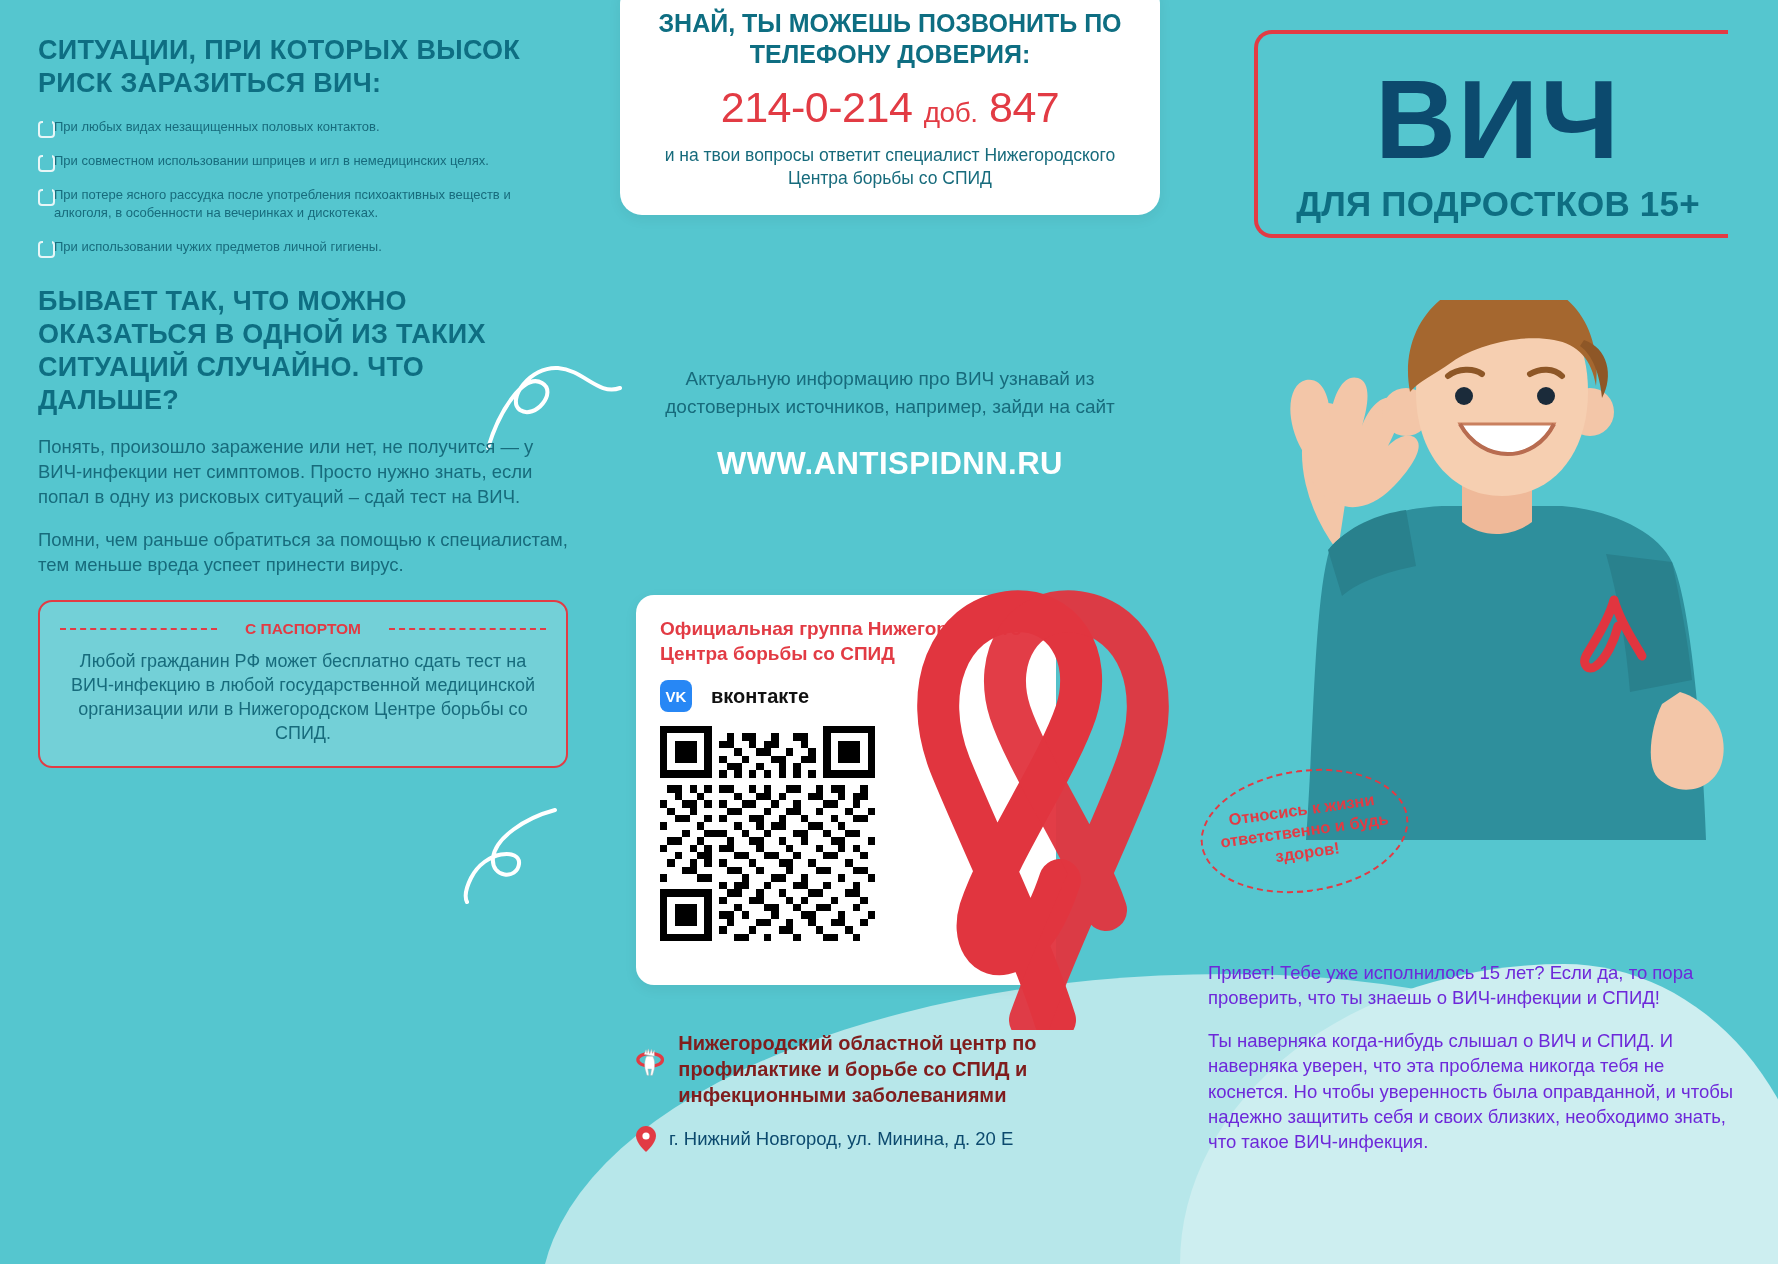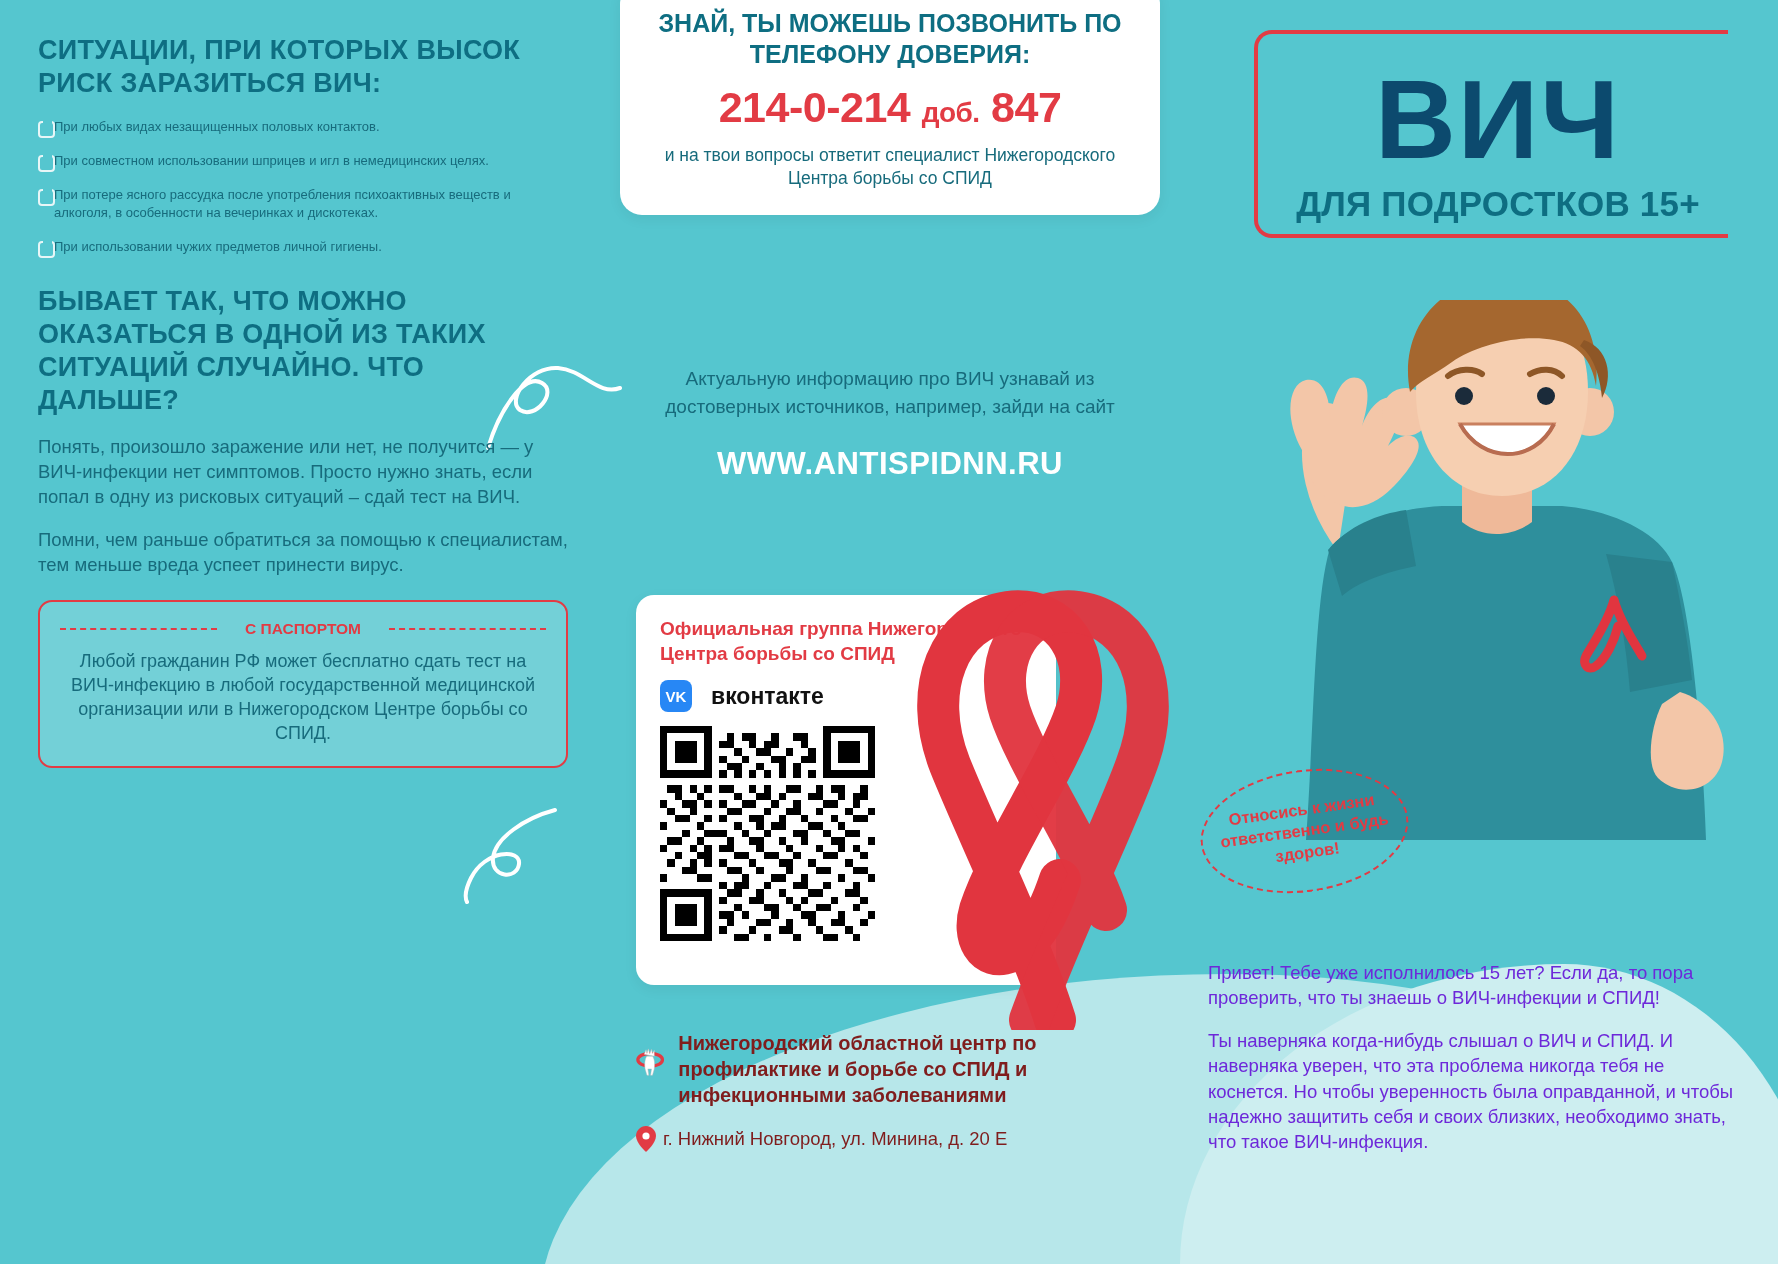--- a/index.html
+++ b/index.html
@@ -66,21 +66,21 @@
   .phone-card{
     position:absolute;left:620px;top:-18px;width:540px;
     background:#fff;border-radius:22px;padding:26px 26px 24px 26px;
     box-sizing:border-box;text-align:center;z-index:4;
     box-shadow:0 4px 14px rgba(0,0,0,.06);
   }
   .phone-card .ttl{
     color:#0e6e82;font-size:25px;font-weight:bold;line-height:1.25;margin-bottom:12px;
   }
   .phone-card .num{
-    color:#e23b44;font-size:43px;font-weight:bold;letter-spacing:-0.5px;margin-bottom:12px;
+    color:#e23b44;font-size:43px;font-weight:normal;letter-spacing:-0.5px;margin-bottom:12px;
   }
   .phone-card .num .small{font-size:28px;}
   .phone-card .sub{color:#176b7c;font-size:17.5px;line-height:1.35;}
 
   .info-block{
     position:absolute;left:640px;top:365px;width:500px;text-align:center;z-index:3;
   }
   .info-block .t{color:#176b7c;font-size:19px;line-height:1.45;}
   .site{
     margin-top:26px;color:#fff;font-size:31px;font-weight:bold;letter-spacing:.5px;
@@ -93,29 +93,29 @@
     position:absolute;left:636px;top:595px;width:420px;height:390px;
     background:#fff;border-radius:18px;padding:22px 24px;box-sizing:border-box;z-index:3;
     box-shadow:0 4px 14px rgba(0,0,0,.06);
   }
   .vk-card .gttl{color:#e23b44;font-size:19px;font-weight:bold;line-height:1.3;}
   .vk-row{display:flex;align-items:center;gap:19px;margin-top:14px;}
   .vk-logo{
     width:32px;height:32px;border-radius:8px;background:#2787F5;color:#fff;
     display:flex;align-items:center;justify-content:center;font-size:15px;font-weight:bold;
   }
-  .vk-row .vk-name{color:#111;font-size:23px;font-weight:bold;}
+  .vk-row .vk-name{color:#111;font-size:20px;font-weight:bold;}
   .qr{margin-top:14px;width:215px;height:215px;}
 
   .ribbon{position:absolute;left:880px;top:580px;width:330px;height:450px;z-index:5;}
 
   .org-block{position:absolute;left:636px;top:1030px;width:520px;z-index:4;}
   .org-line{display:flex;gap:14px;align-items:flex-start;}
   .org-text{color:#7f1d1d;font-size:20px;font-weight:bold;line-height:1.3;}
-  .addr{display:flex;gap:7px;align-items:center;margin-top:18px;color:#7f1d1d;font-size:18.5px;}
+  .addr{display:flex;gap:13px;align-items:center;margin-top:18px;color:#0c4a6e;font-size:18.5px;}
 
   
   .hiv-title{position:absolute;left:1248px;top:28px;width:500px;z-index:4;text-align:center;}
   .hiv-frame{
     position:absolute;left:1254px;top:30px;width:470px;height:200px;
     border:4px solid #e23b44;border-right:none;border-radius:18px 0 0 18px;z-index:3;
   }
   .hiv-word{
     color:#0c4a6e;font-size:112px;font-weight:bold;letter-spacing:2px;line-height:1;
     margin:8px;padding-top:28px;

